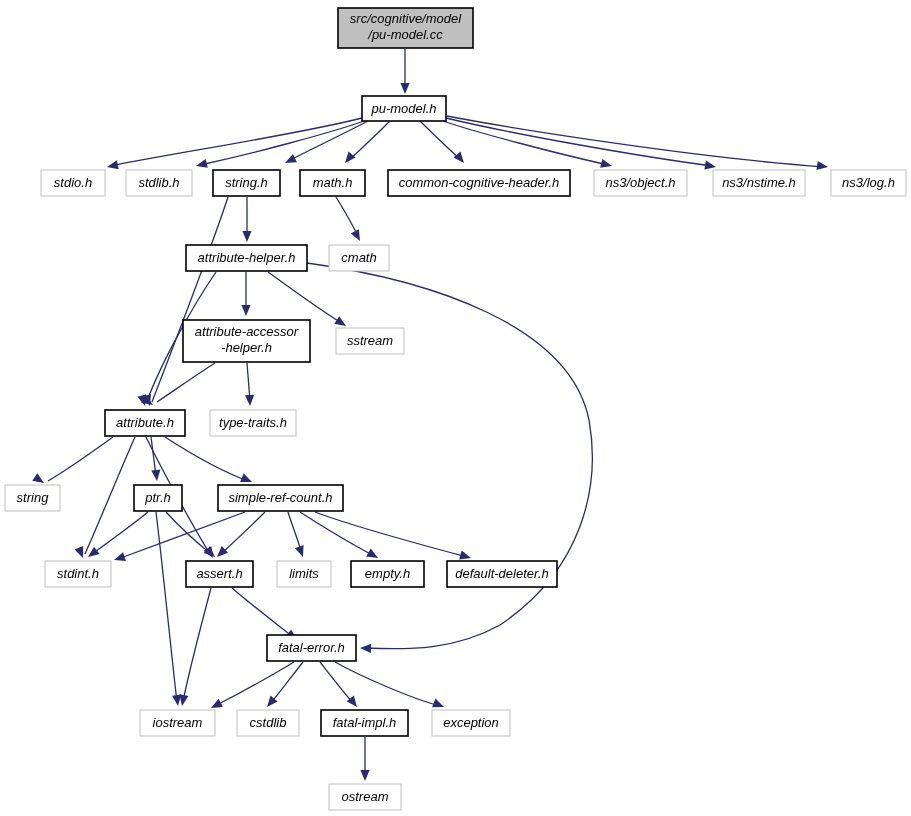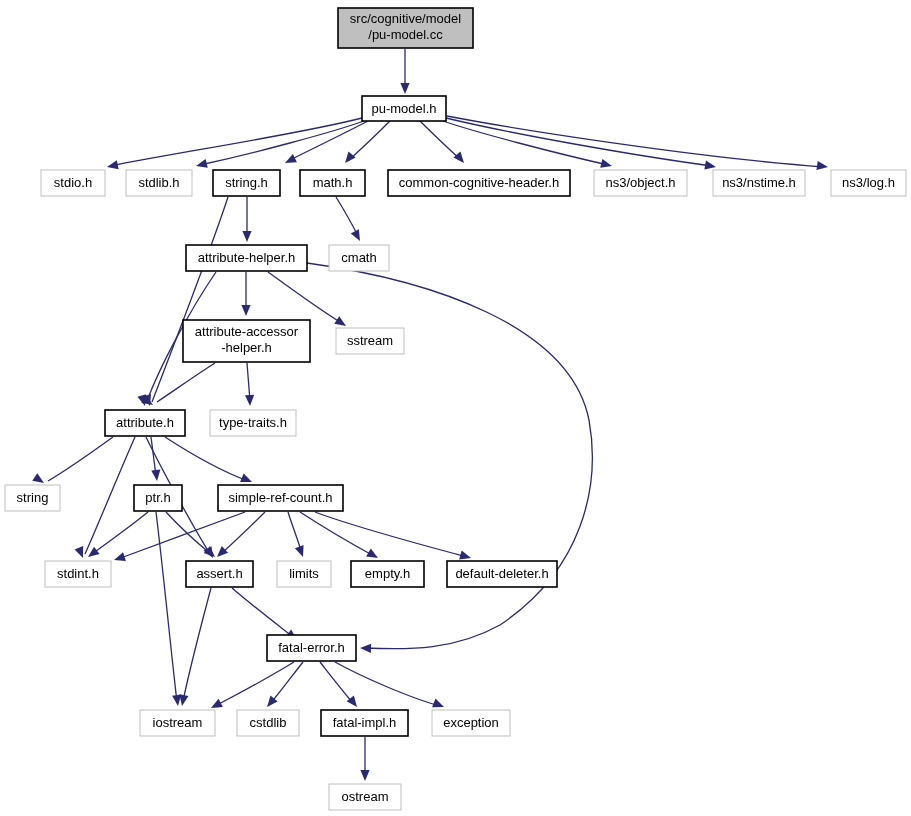--- a/index.html
+++ b/index.html
@@ -6,20 +6,21 @@
     margin: 0;
     padding: 0;
     background: #ffffff;
   }
   #canvas-wrap {
     position: relative;
     width: 911px;
     height: 816px;
     background: #ffffff;
     overflow: hidden;
+    font-style: italic;
   }
   svg#graph {
     display: block;
     width: 911px;
     height: 816px;
   }
   .node-box {
     fill: #ffffff;
     stroke: #bfbfbf;
     stroke-width: 1;

